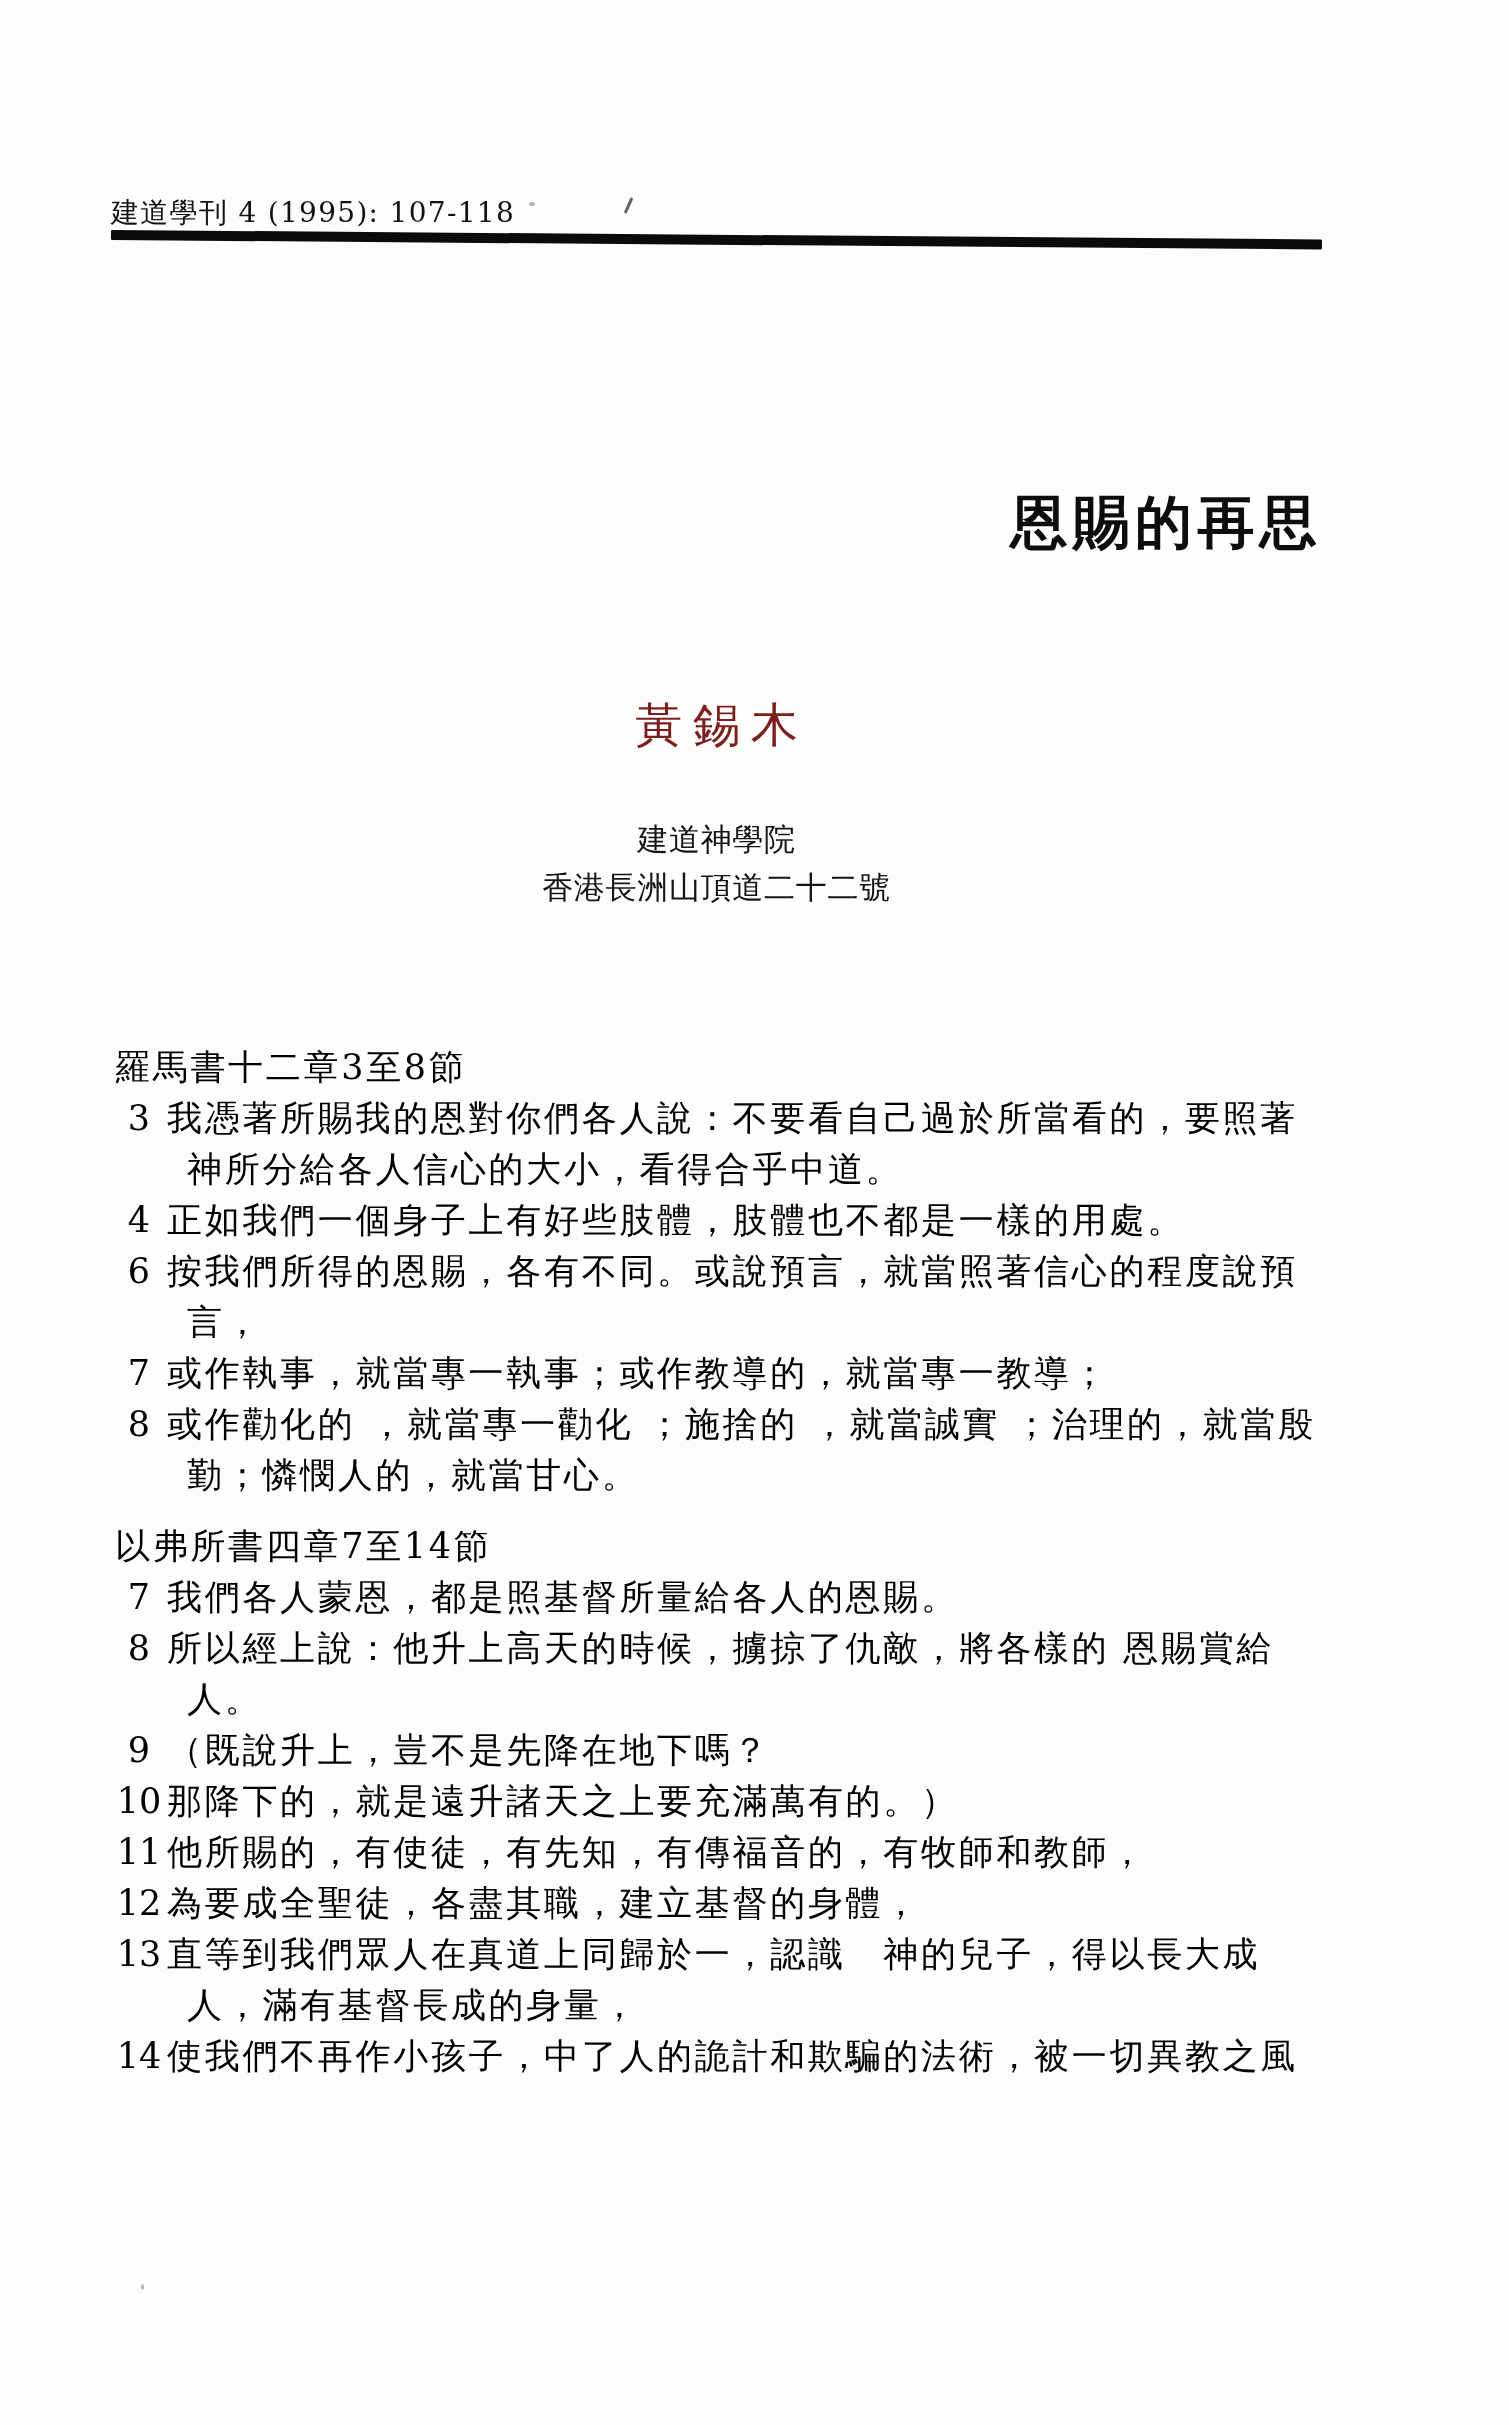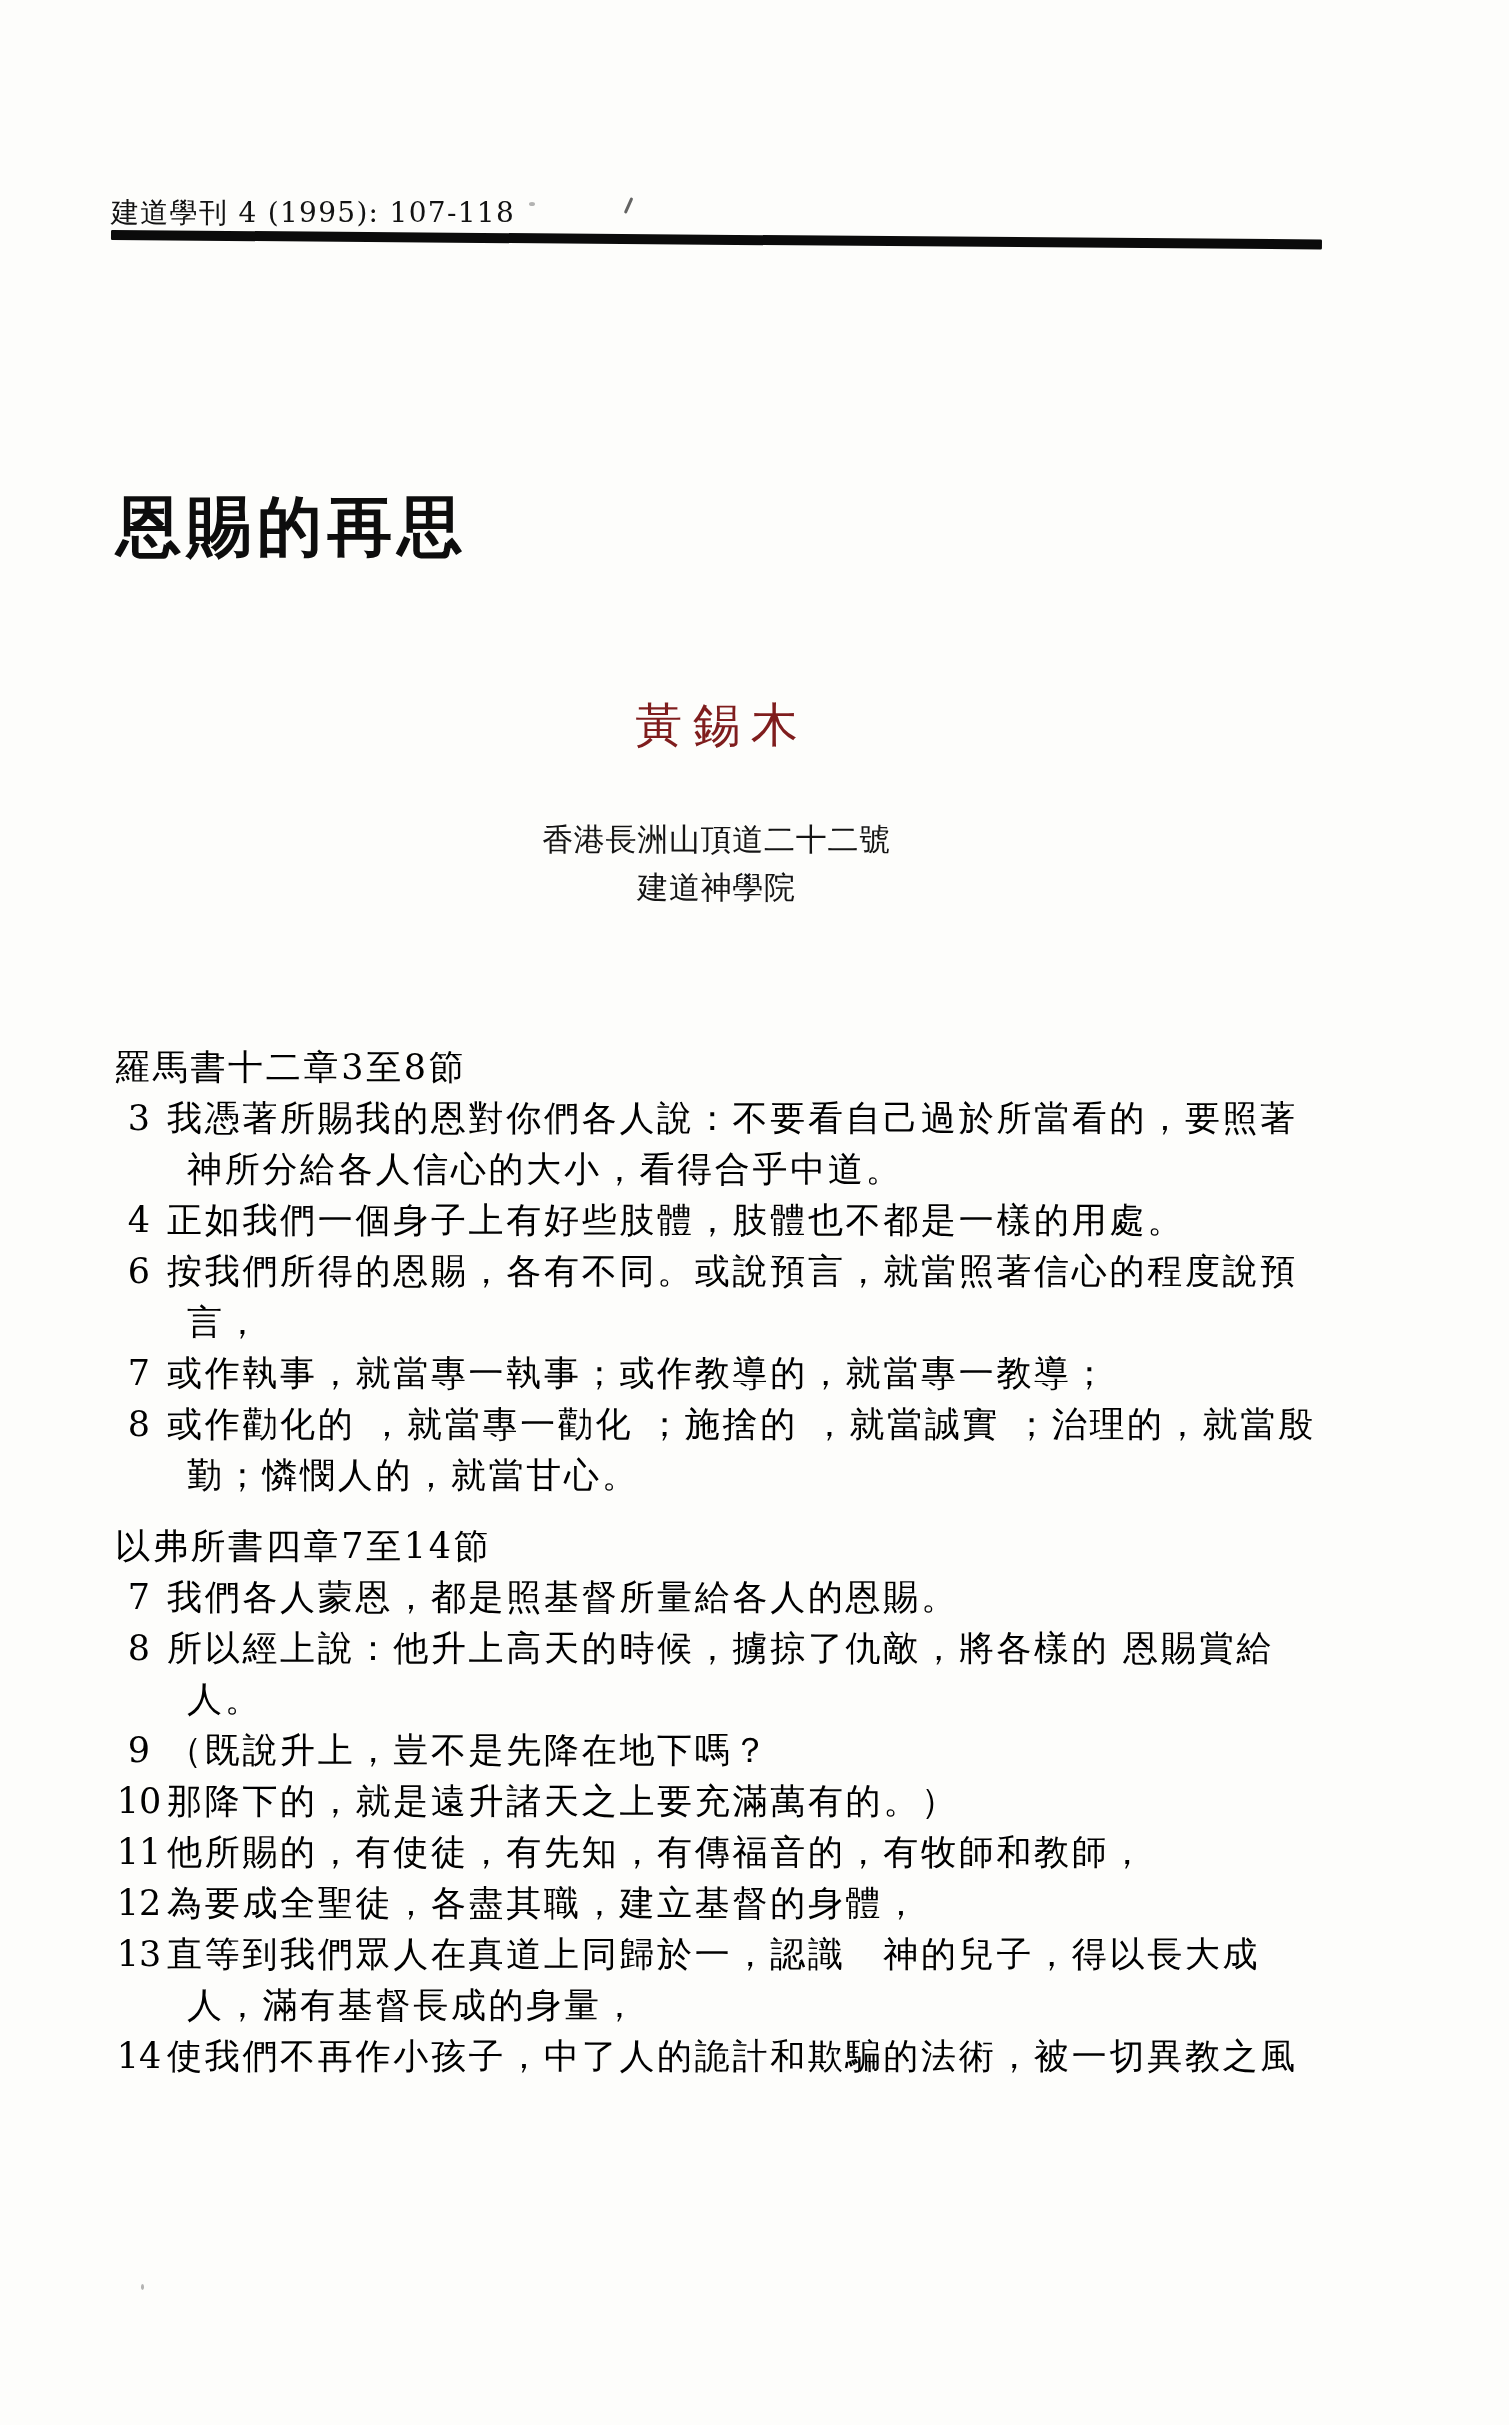--- a/index.html
+++ b/index.html
@@ -48,24 +48,24 @@
   .speck-stroke { left: 627px; top: 197px; width: 3.3px;  height: 17.3px; transform: rotate(24deg); border-radius: 2px; background: #3d3d3d; opacity: .8; }
   .speck-low    { left: 141px; top: 2284px; width: 3.3px; height: 6px;  border-radius: 50%; }
 
   
   .title {
     position: absolute;
     top: 491px;
     left: 111px;
     width: 1211px;
     margin: 0;
-    text-align: left;
+    text-align: right;
     font-family: "DejaVu Sans", "Liberation Sans", sans-serif;
     font-weight: 700;
-    font-size: 65px;
+    font-size: 57px;
     line-height: 1.1;
     letter-spacing: 5.3px;
     text-indent: 5.3px; 
     color: #0d0d0d;
     white-space: nowrap;
   }
   .author {
     position: absolute;
     top: 694px;
     left: 111px;
@@ -121,22 +121,22 @@
 
   <div class="journal-header">建道學刊 4 (1995): 107-118</div>
   <div class="speck speck-dot"></div>
   <div class="speck speck-stroke"></div>
   <div class="speck speck-low"></div>
   <div class="head-rule"></div>
 
   <h1 class="title">恩賜的再思</h1>
   <div class="author">黃錫木</div>
   <div class="affiliation">
+    <div>建道神學院</div>
     <div>香港長洲山頂道二十二號</div>
-    <div>建道神學院</div>
   </div>
 
   <div class="body-text">
 
     <section class="passage">
       <div class="passage-heading">羅馬書十二章3至8節</div>
 
       <div class="vline"><span class="vnum">3</span><span class="vtext">我憑著所賜我的恩對你們各人說：不要看自己過於所當看的，要照著</span></div>
       <div class="vline cont"><span class="vtext">神所分給各人信心的大小，看得合乎中道。</span></div>
 

